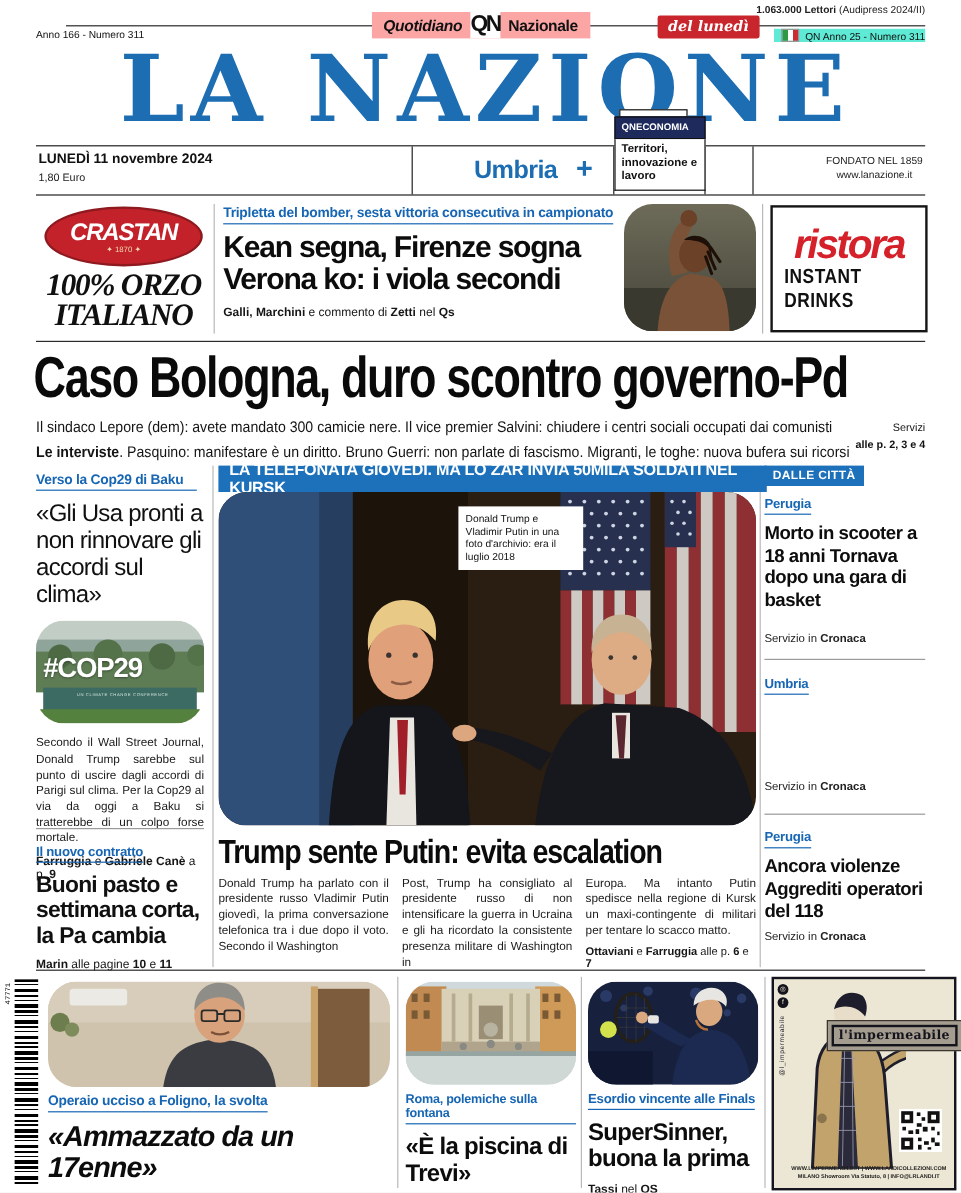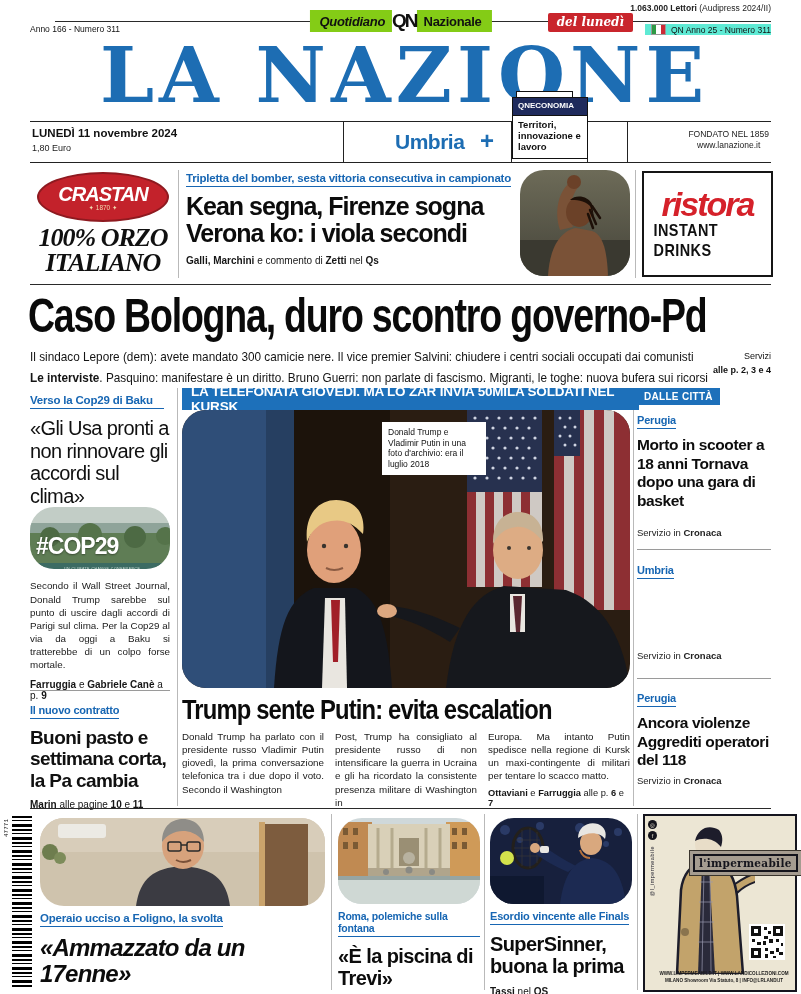--- a/index.html
+++ b/index.html
@@ -6,21 +6,21 @@
   .page{position:relative;width:801px;height:994px;background:#ffffff;overflow:hidden;
         font-family:"Liberation Sans",sans-serif;color:#111;}
   .abs{position:absolute;}
   .vline{position:absolute;width:1px;background:#b9b9b9;}
   .hline{position:absolute;height:1px;background:#9a9a9a;}
   .hline.dark{background:#2a2a2a;}
   .squeeze{display:inline-block;white-space:nowrap;transform-origin:0 50%;}
   .bb{font-weight:700;}
   
   .readers{font-size:8.5px;color:#222;}
-  .centerlogo{background:#84cc16;padding:0 10px;display:flex;align-items:center;gap:7px;}
+  .centerlogo{background:#fca5a5;padding:0 10px;display:flex;align-items:center;gap:7px;}
   .quot{font:700 13px "Liberation Sans",sans-serif;font-style:italic;letter-spacing:-.3px;}
   .qnlogo{font:900 19px "Liberation Sans",sans-serif;letter-spacing:-2px;background:#fff;}
   .badge-lunedi{background:#c9252c;color:#fff;font:700 12px "DejaVu Serif",serif;font-style:italic;
         padding:2px 9px 3px;border-radius:2px;}
   .flag{display:inline-block;width:13px;height:9px;border:.5px solid #999;
         background:linear-gradient(90deg,#2e9a44 0 33%,#fff 33% 66%,#cc2b36 66%);}
   
   .masthead{width:100%;text-align:center;font-family:"DejaVu Serif",serif;font-weight:700;
         color:#1d6db3;font-size:77px;letter-spacing:5px;line-height:1;}
   
@@ -188,21 +188,21 @@
     <div>Servizi</div>
     <div class="bb">alle p. 2, 3 e 4</div>
   </div>
 
   <div class="vline" style="left:177px;top:388px;height:418px;"></div>
   <div class="vline" style="left:633px;top:388px;height:418px;"></div>
 
   <div class="abs" style="left:30px;top:390px;width:140px;">
     <div class="kicker" style="width:134px;font-size:11.5px;">Verso la Cop29 di Baku</div>
     <div class="h-col" style="margin-top:8px;">«Gli Usa pronti a non rinnovare gli accordi sul clima»</div>
-    <div class="photo" style="position:relative;width:140px;height:62px;">
+    <div class="photo" style="position:relative;width:140px;height:86px;margin-top:10px;">
       <svg width="140" height="86" viewBox="0 0 140 86">
         <rect width="140" height="30" fill="#c2cdc6"></rect>
         <rect y="16" width="140" height="18" fill="#8fa49a"></rect>
         <rect y="26" width="140" height="34" fill="#5f7d55"></rect>
         <circle cx="20" cy="30" r="10" fill="#4d6a44"></circle>
           <circle cx="60" cy="28" r="12" fill="#55734a"></circle>
         <circle cx="105" cy="30" r="11" fill="#4d6a44"></circle>
           <circle cx="135" cy="29" r="9" fill="#55734a"></circle>
         <rect x="6" y="56" width="128" height="19" fill="#3c6b63"></rect>
         <rect y="74" width="140" height="12" fill="#55813f"></rect>

